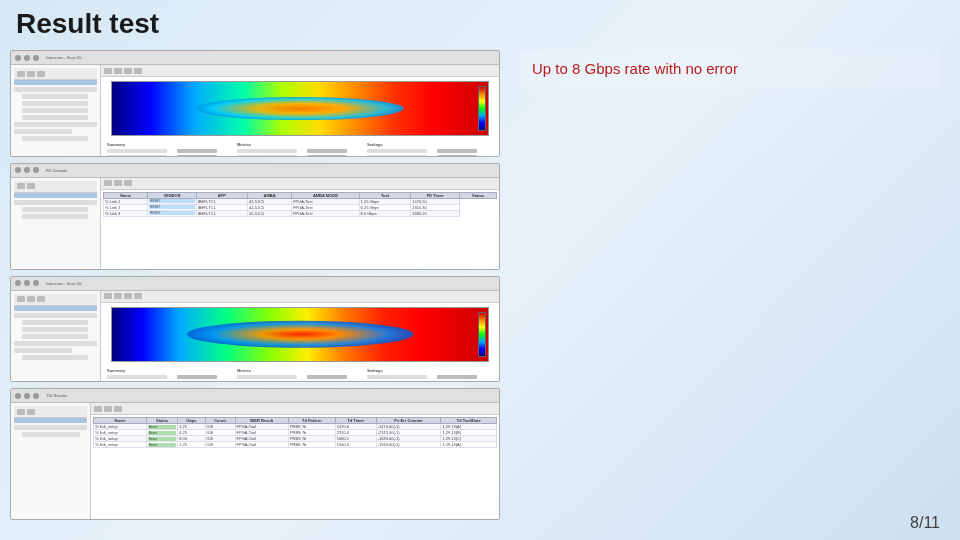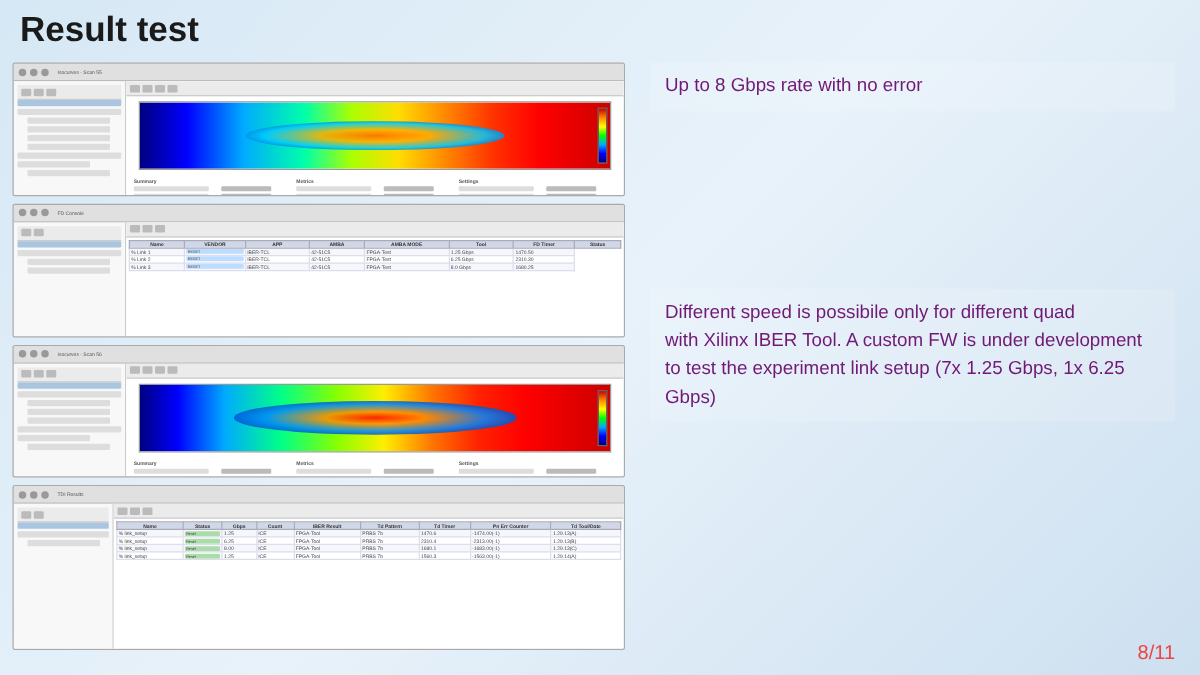--- a/index.html
+++ b/index.html
@@ -239,31 +239,31 @@
       justify-content: space-between;
     }
 
     .annotation-block {
       background: rgba(255,255,255,0.15);
       padding: 8px 12px;
     }
 
     .annotation-text {
       font-size: 15px;
-      color: #701a75;
+      color: #b91c1c;
       line-height: 1.5;
     }
 
     
     .page-number {
       position: absolute;
       bottom: 8px;
       right: 20px;
       font-size: 16px;
-      color: #ef4444;
+      color: #404040;
       font-weight: normal;
     }
 
     
     .heatmap-gradient-2 {
       width: 100%;
       height: 100%;
       background: linear-gradient(to right,
         #000080 0%,
         #0000ff 8%,
@@ -630,22 +630,17 @@
   </div>
 
 </div>
 
 <div class="annotations">
 
   <div class="annotation-block">
     <p class="annotation-text">Up to 8 Gbps rate with no error</p>
   </div>
 
-  <div class="annotation-block">
-    <p class="annotation-text" style="white-space:pre-line;">Different speed is possibile only for different quad
-with Xilinx IBER Tool. A custom FW is under development
-to test the experiment link setup (7x 1.25 Gbps, 1x 6.25 Gbps)</p>
-  </div>
 
   <div style="height:40px;"></div>
 </div>
 
 <div class="page-number">8/11</div>
 
 </body></html>

